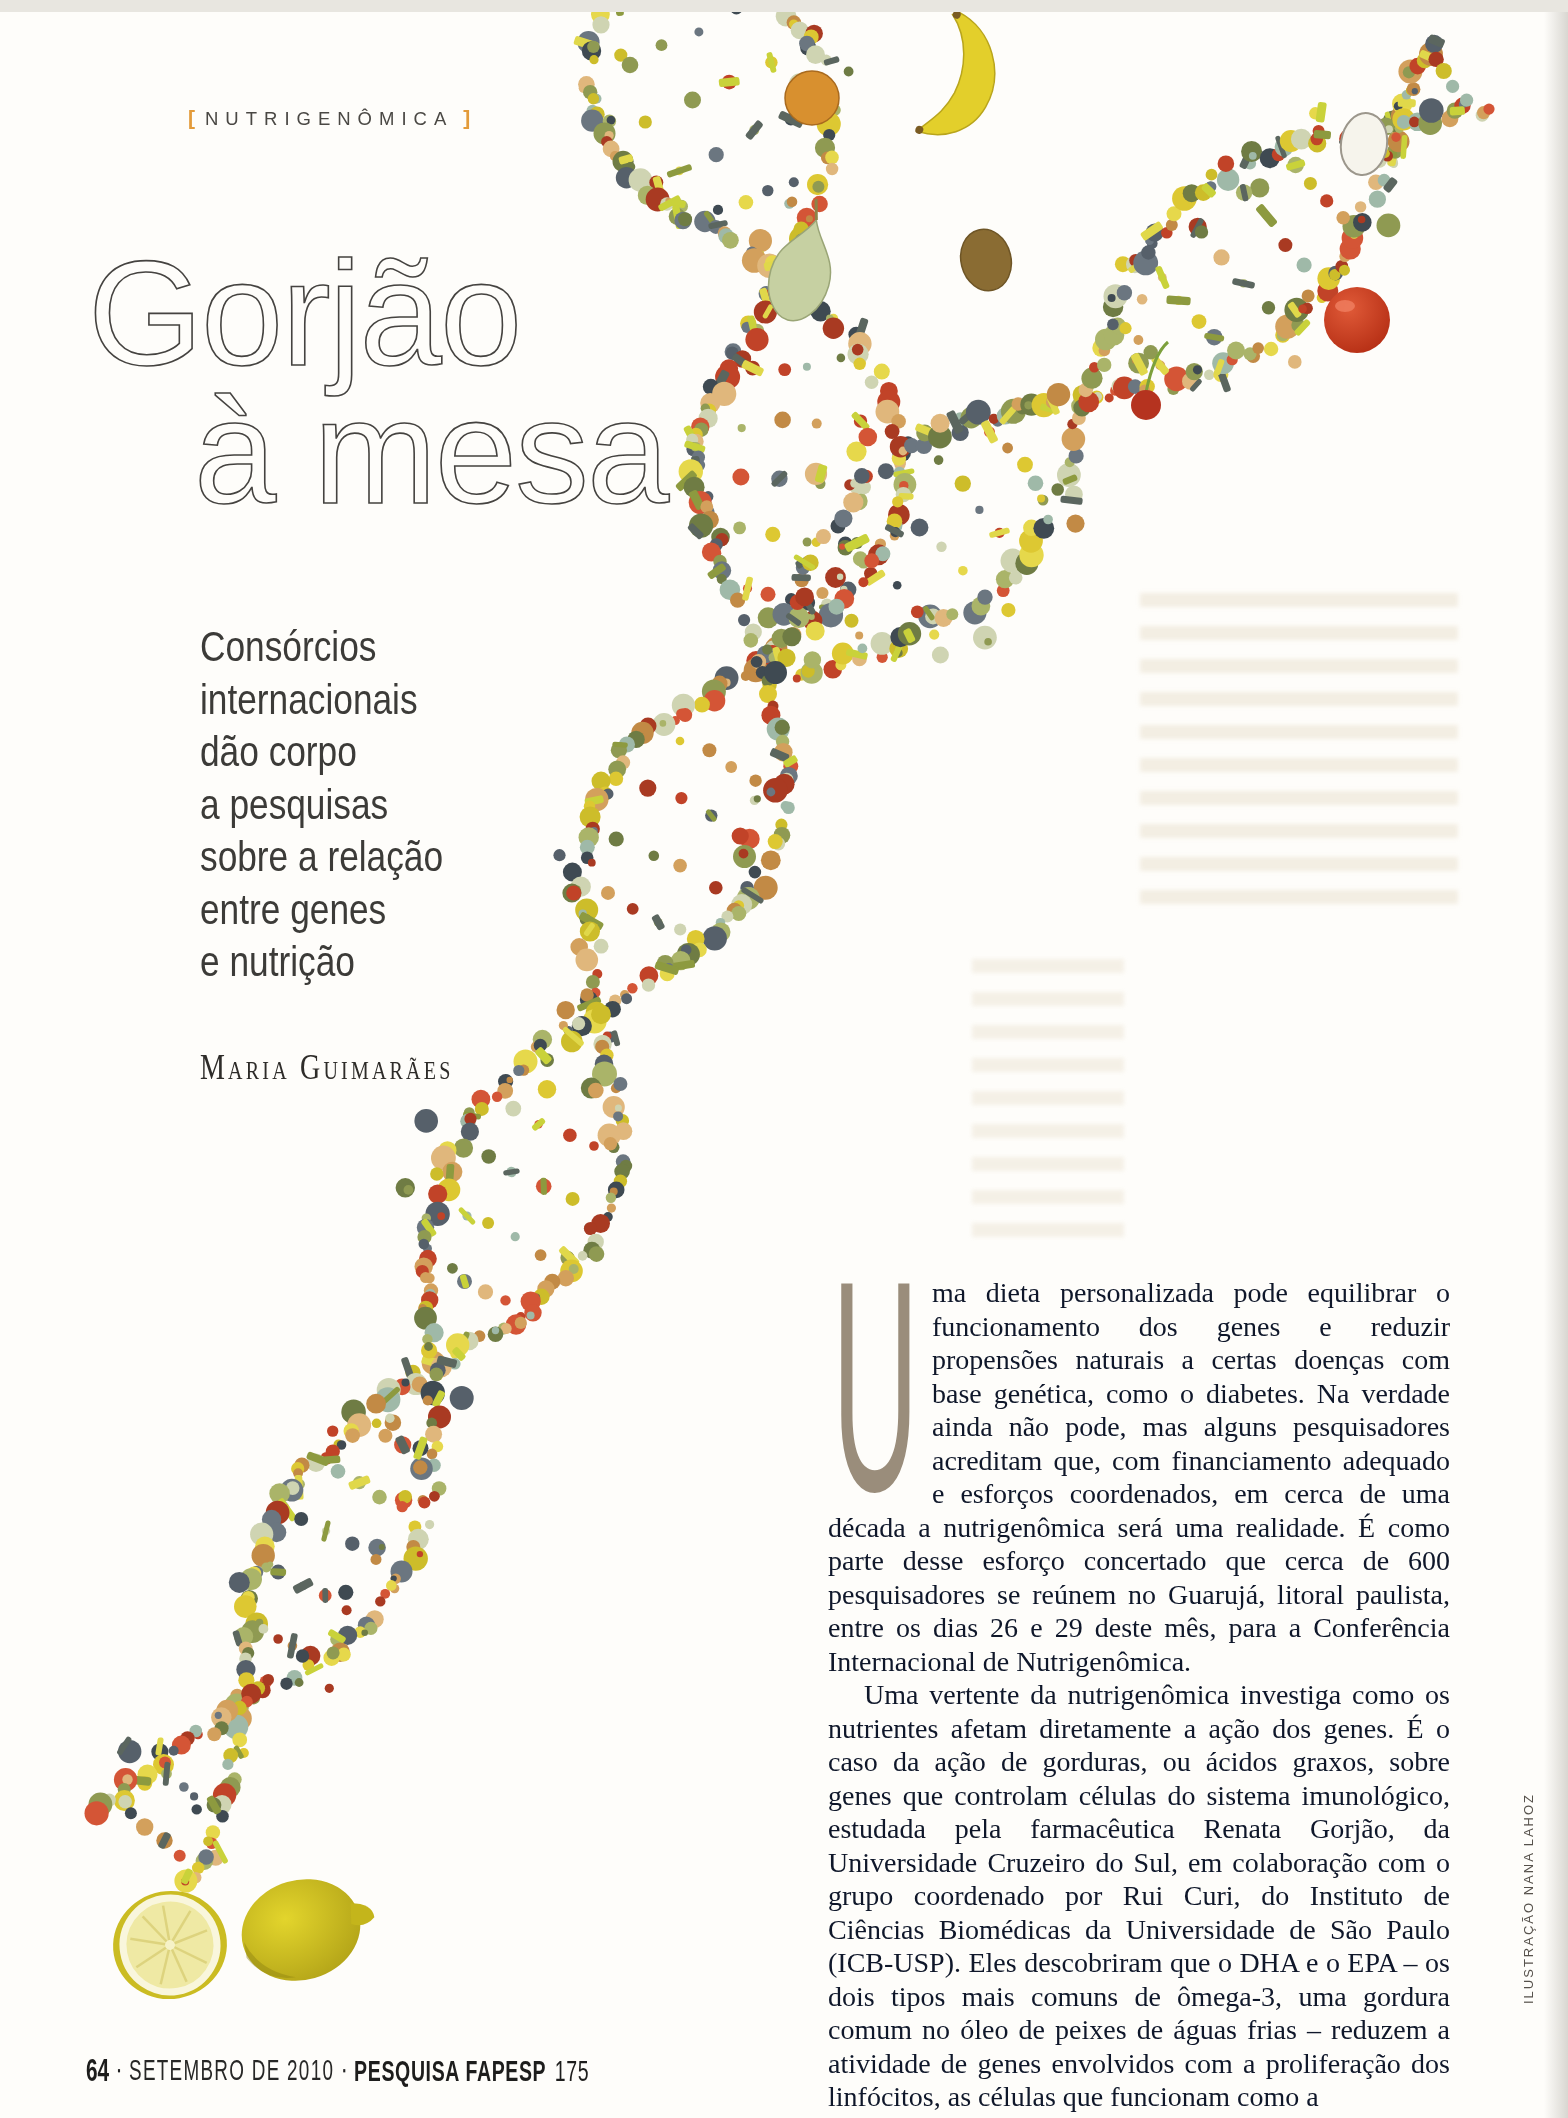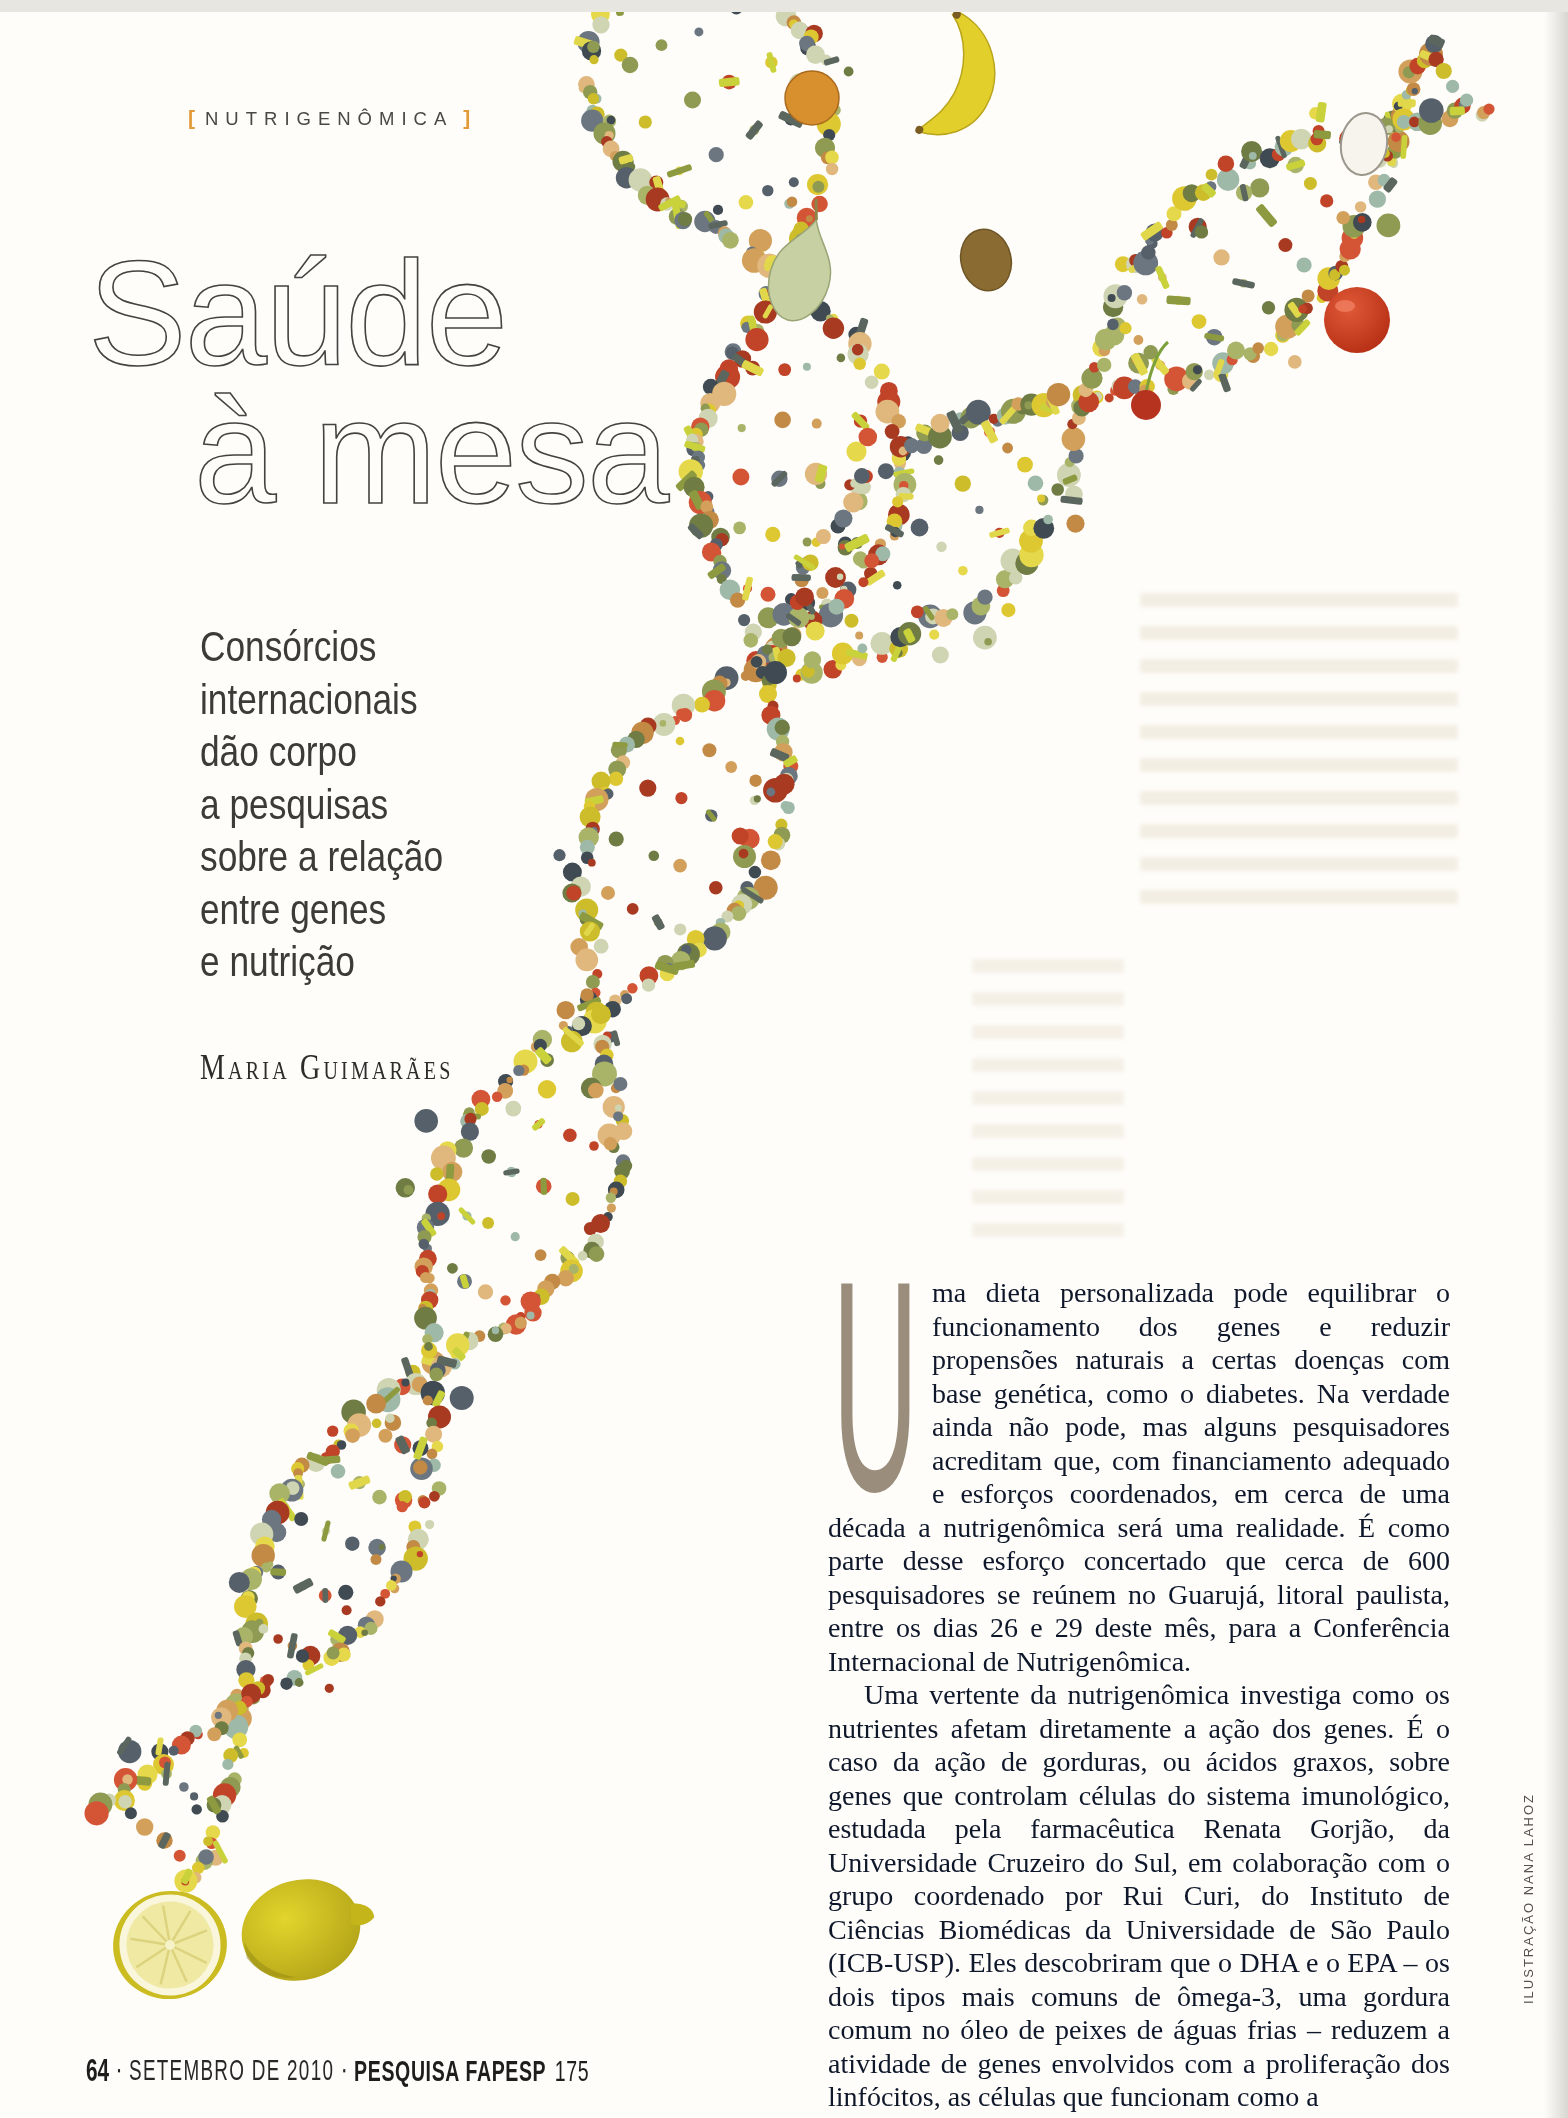--- a/index.html
+++ b/index.html
@@ -1295,21 +1295,21 @@
       <path d="M55,-12 Q76,-6 74,8 Q62,16 50,8 Z" fill="#c4b51b"></path>
       <path d="M-58,-4 Q-52,28 -18,44 Q-48,40 -60,12 Z" fill="#8f8212" opacity=".45"></path>
     </g>
   </svg>
 
   <div class="textlayer section-tag">
     <span class="bracket">[</span><span class="tag-label">NUTRIGENÔMICA</span><span class="bracket">]</span>
   </div>
 
   <h1 style="margin:0;">
-    <span class="title-line" id="title-1">Saúde</span>
+    <span class="title-line" id="title-1">Gorjão</span>
     <span class="title-line" id="title-2">à mesa</span>
   </h1>
 
   <div class="textlayer deck">
     <div>Consórcios</div>
     <div>internacionais</div>
     <div>dão corpo</div>
     <div>a pesquisas</div>
     <div>sobre a relação</div>
     <div>entre genes</div>

